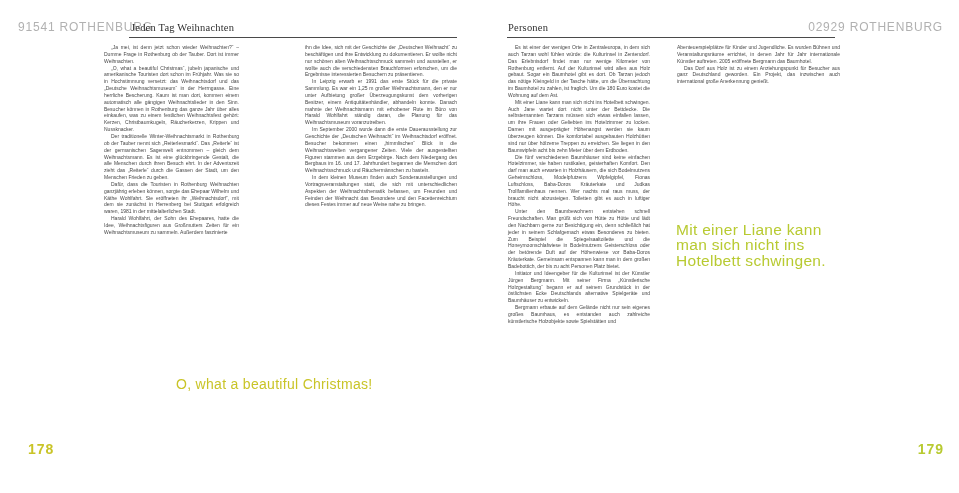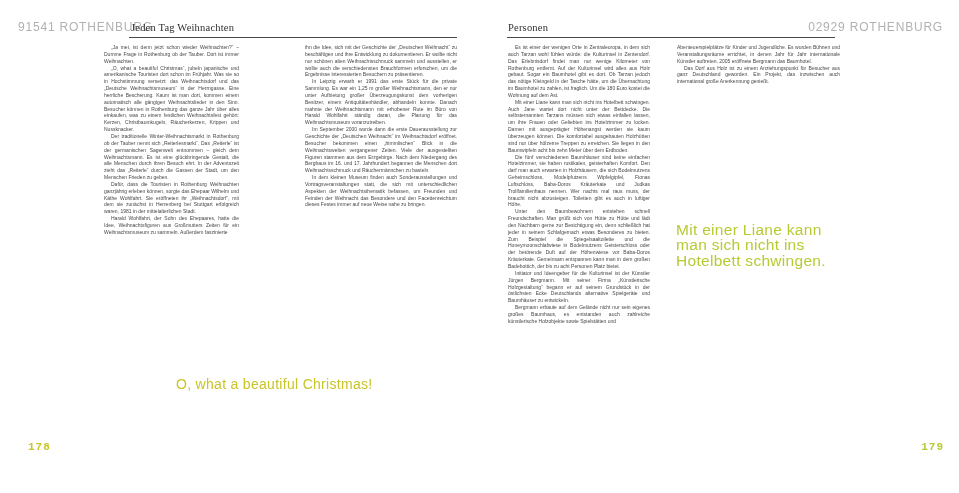--- a/index.html
+++ b/index.html
@@ -49,21 +49,21 @@
     position:absolute;letter-spacing:0.3px;
     font-family:"Liberation Sans", sans-serif;
   }
   #quote-left{
     left:176px;top:376px;font-size:14px;color:var(--yellow);white-space:nowrap;
   }
   #quote-right{
     left:676px;top:222px;width:176px;font-size:15.5px;line-height:15.3px;color:var(--green);
   }
   .page-number{
-    position:absolute;top:441px;font-size:11px;font-weight:bold;letter-spacing:1px;font-family:Liberation Mono, monospace;
+    position:absolute;top:441px;font-size:14px;font-weight:bold;letter-spacing:1px;
   }
   #pn-left{left:28px;color:var(--yellow);}
   #pn-right{right:15px;color:var(--green);text-align:left;}
 </style>
 </head>
 <body>
 
 <div class="zip zip-left">91541 ROTHENBURG</div>
 <div class="article-title title-left">Jeden Tag Weihnachten</div>
 <div class="header-rule rule-left"></div>

